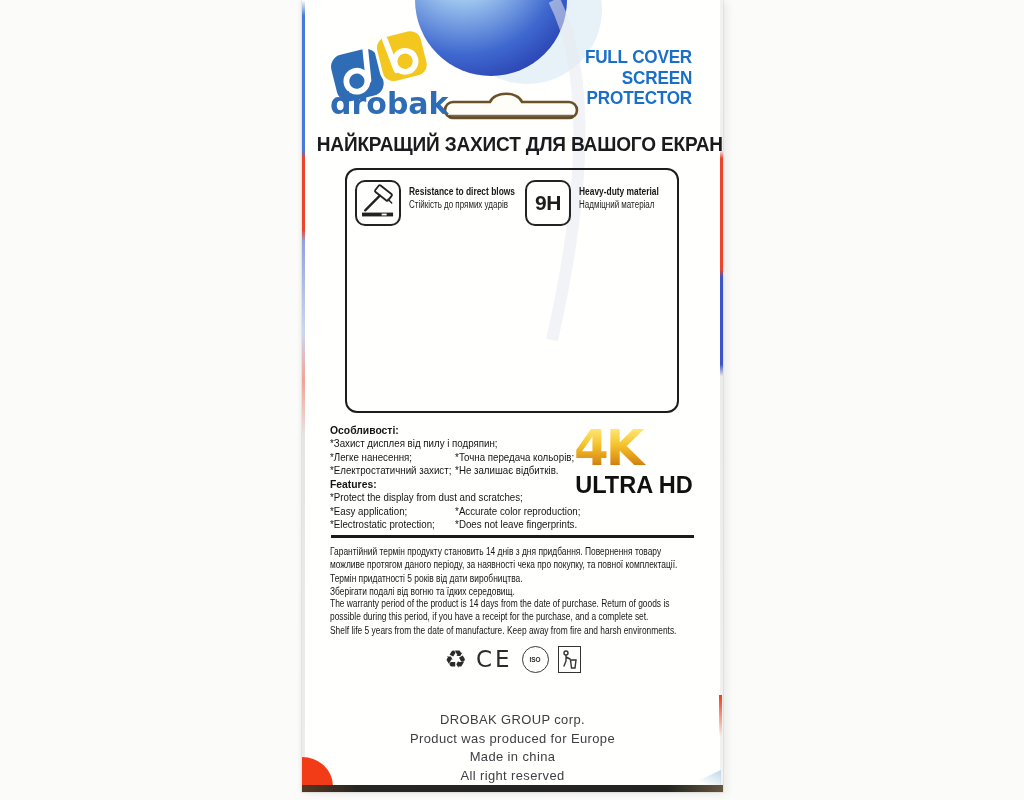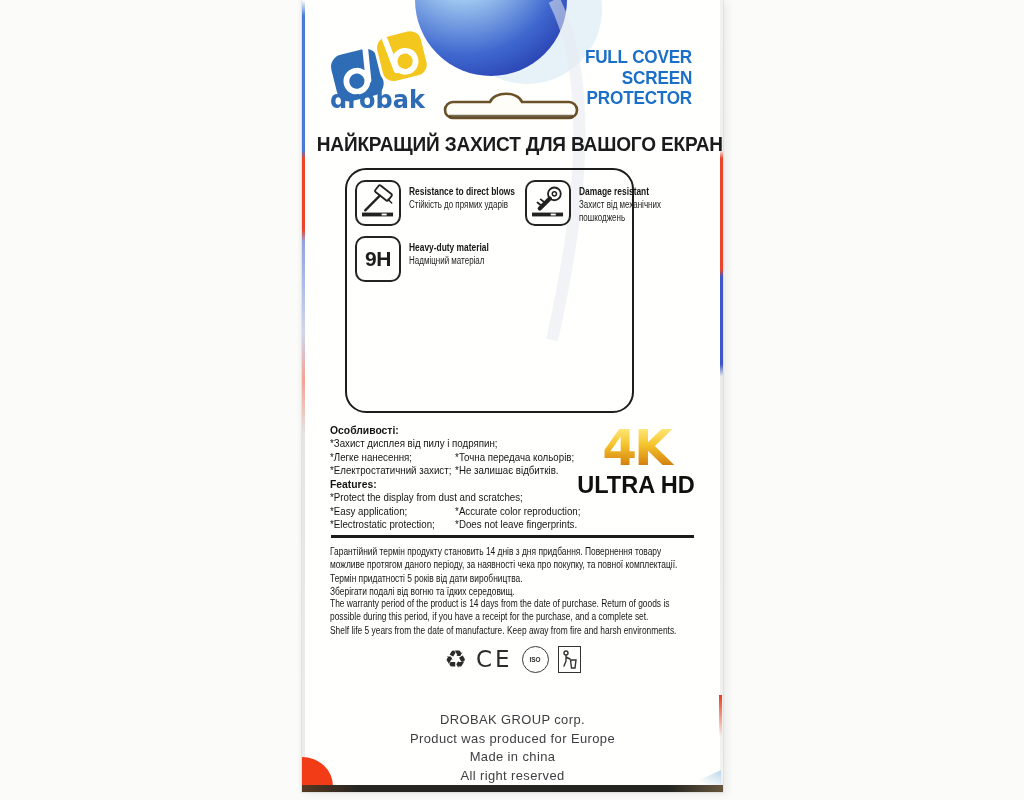--- a/index.html
+++ b/index.html
@@ -29,45 +29,45 @@
     clip-path:polygon(100% 0,100% 100%,0 100%);}
   
   .sphere-back{position:absolute;left:150px;top:-66px;width:150px;height:150px;border-radius:50%;background:#d4e7f3;opacity:.55;}
   .sphere{position:absolute;left:113px;top:-76px;width:152px;height:152px;border-radius:50%;
     background:radial-gradient(circle at 32% 22%,#e8f5fb 0%,#9cc4ee 28%,#3f68cf 62%,#2439ab 88%,#1c2d93 100%);}
   .swoosh{position:absolute;left:0;top:0;width:421px;height:360px;}
   .hang-slot{position:absolute;left:139px;top:85px;width:140px;height:40px;}
   
   .logo-svg{position:absolute;left:26px;top:30px;width:116px;height:86px;}
   .wordmark{position:absolute;left:28px;top:86px;font-family:"DejaVu Sans",sans-serif;
-    font-size:24px;font-weight:bold;letter-spacing:0px;}
+    font-size:30px;font-weight:bold;letter-spacing:0px;}
   .tagline{position:absolute;right:31px;top:47px;text-align:right;font-weight:700;
     font-size:19px;line-height:20.5px;letter-spacing:-0.2px;transform:scaleX(.9);transform-origin:right top;}
   
   .headline{position:absolute;left:0;right:0;top:132px;text-align:center;color:#1b1b1d;
     font-weight:700;font-size:20.5px;letter-spacing:-0.2px;transform:scaleX(.93);transform-origin:center top;white-space:nowrap;}
   
-  .fgrid{position:absolute;left:43px;top:168px;width:289px;height:245px;border:2px solid #1d1d1d;border-radius:21px;
+  .fgrid{position:absolute;left:43px;top:168px;width:334px;height:245px;border:2px solid #1d1d1d;border-radius:12px;
     box-sizing:border-box;display:grid;grid-template-columns:170px 1fr;grid-template-rows:repeat(4,1fr);
     padding:10px 4px 6px 8px;}
   .fcell{display:flex;align-items:flex-start;}
   .ibox{width:46px;height:46px;border:2px solid #232323;border-radius:10px;box-sizing:border-box;
     flex:0 0 auto;display:flex;align-items:center;justify-content:center;overflow:hidden;}
   .ftxt{margin-left:8px;padding-top:5px;transform:scaleX(.8);transform-origin:left top;}
   .ft-en{font-size:10.5px;font-weight:700;color:#161616;line-height:13px;white-space:pre;}
   .ft-ua{font-size:10px;font-weight:400;color:#232323;line-height:12.5px;white-space:pre;margin-top:1px;}
   .nineh{font-family:"Liberation Sans",sans-serif;font-size:21px;font-weight:700;color:#1d1d1d;letter-spacing:-0.5px;}
   
   .bullets{position:absolute;left:28px;width:300px;transform:scaleX(.9);transform-origin:left top;color:#141414;}
   .bullets .b-title{font-size:11.5px;font-weight:700;line-height:14px;}
   .bullets .b-line{font-size:10.8px;line-height:13.5px;}
   .b-cols{display:flex;font-size:10.8px;line-height:13.5px;}
   .b-c1{width:139px;flex:0 0 auto;}
   
-  .badge4k{position:absolute;left:272px;top:424px;width:124px;text-align:center;font-family:"DejaVu Sans",sans-serif;}
+  .badge4k{position:absolute;left:272px;top:424px;width:124px;text-align:left;font-family:"DejaVu Sans",sans-serif;}
   .fourk{font-size:50px;font-weight:bold;letter-spacing:-3px;line-height:48px;
     background:linear-gradient(180deg,#ffe87a 8%,#f6c52e 42%,#d98a12 80%,#a96205 100%);
     -webkit-background-clip:text;background-clip:text;color:transparent;}
   .ultrahd{font-size:24px;font-weight:bold;color:#101010;letter-spacing:0px;line-height:24px;margin-top:1px;
     font-family:"Liberation Sans",sans-serif;transform:scaleX(.98);}
   .rule{position:absolute;left:29px;right:29px;top:535px;height:2.5px;background:#1b1b1b;}
   
   .warranty{position:absolute;left:28px;color:#161616;font-size:10px;line-height:13.3px;
     white-space:pre;transform:scaleX(.84);transform-origin:left top;}
   
@@ -135,37 +135,20 @@
         <div class="ft-en">Resistance to direct blows</div>
         <div class="ft-ua">Стійкість до прямих ударів</div>
       </div>
     </div>
 
 
 
 
 
 
-    <div class="fcell">
-      <div class="ibox">
-        <svg width="42" height="42" viewBox="0 0 46 46" stroke="#222" fill="none" stroke-linecap="round">
-          <circle cx="30" cy="13" r="7" stroke-width="2"></circle>
-          <circle cx="30" cy="13" r="2.3" stroke-width="1.6"></circle>
-          <path d="M25 18 L14 29" stroke-width="4.6"></path>
-          <path d="M16 26 l-4.5 -3.5 M19.5 22.5 l-4.5 -3.5" stroke-width="2"></path>
-          <rect x="5.5" y="33.5" width="34" height="4.2" fill="#222" stroke="none"></rect>
-          <rect x="26" y="34.6" width="5.5" height="2" fill="#fff" stroke="none"></rect>
-        </svg>
-      </div>
-      <div class="ftxt">
-        <div class="ft-en">Damage resistant</div>
-        <div class="ft-ua">Захист від механічних
-пошкоджень</div>
-      </div>
-    </div>
 
     <div class="fcell">
       <div class="ibox">
         <span class="nineh">9H</span>
       </div>
       <div class="ftxt">
         <div class="ft-en">Heavy-duty material</div>
         <div class="ft-ua">Надміцний матеріал</div>
       </div>
     </div>

